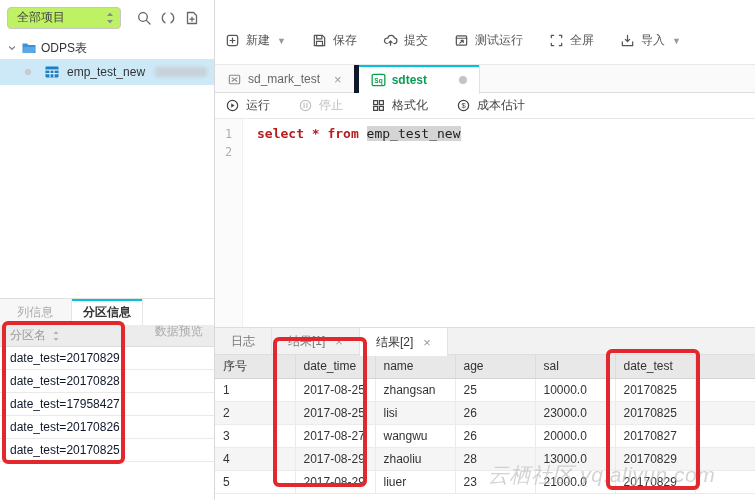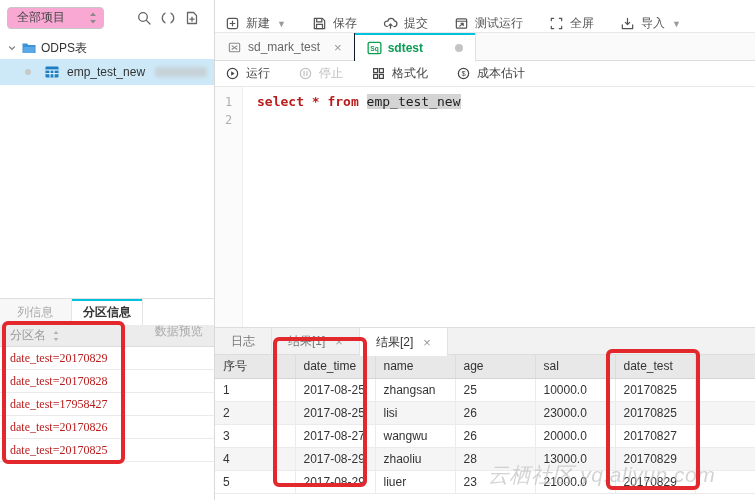--- a/index.html
+++ b/index.html
@@ -9,49 +9,49 @@
     background:#fff; font-family:"Liberation Sans","DejaVu Sans",sans-serif;
     font-size:12px; color:#333;
   }
   .ic { display:inline-flex; align-items:center; justify-content:center; }
   .ic svg { display:block; }
 
   
   .sidebar { position:absolute; left:0; top:0; width:215px; height:500px; border-right:1px solid #d9d9d9; background:#fff; }
   .side-top { height:35px; display:flex; align-items:center; padding:0 14px 0 7px; }
   .proj-select {
-    width:97px; height:22px; border:1px solid #c6c6c6; border-radius:4px; background:#f9a8d4;
+    width:114px; height:22px; border:1px solid #c6c6c6; border-radius:4px; background:#bef264;
     display:flex; align-items:center; padding:0 4px 0 9px; color:#444; cursor:default;
   }
   .proj-select .lb { flex:1; font-size:12px; }
   .side-top-icons { margin-left:auto; display:flex; gap:8px; color:#666; }
   .tree-root { height:22px; margin-top:2px; display:flex; align-items:center; padding-left:7px; gap:4px; color:#333; }
   .tree-item { height:26px; background:#cde9f8; display:flex; align-items:center; padding-left:25px; }
   .bullet { width:6px; height:6px; border-radius:50%; background:#c9c9c9; }
   .tree-item .ic { margin-left:13px; }
   .tree-item .lb { margin-left:7px; color:#333; }
   .redacted { margin-left:10px; width:52px; height:10px; border-radius:2px; background:#c5cbd0; filter:blur(2px); opacity:.8; }
 
   .side-bottom { position:absolute; left:0; top:298px; right:0; }
   .dtabs { display:flex; height:27px; border-top:1px solid #e0e0e0; }
   .dtab { flex:1; display:flex; align-items:center; justify-content:center; background:#f7f7f7;
           color:#ababab; border-right:1px solid #e5e5e5; position:relative; cursor:default; }
   .dtab:last-child { border-right:none;margin-top:32px; }
   .dtab.active { background:#fff; color:#333; font-weight:bold; box-shadow:inset 0 2px 0 #00c1de; }
   .part-header { height:22px; background:#ececec; color:#9a9a9a; display:flex; align-items:center; padding-left:10px; gap:5px; border-bottom:1px solid #ddd; }
-  .prow { height:23px; display:flex; align-items:center; padding-left:10px; color:#b91c1c; border-bottom:1px solid #eaeaea; background:#fff;font-family:Liberation Serif, serif; }
+  .prow { height:23px; display:flex; align-items:center; padding-left:10px; color:#0f172a; border-bottom:1px solid #eaeaea; background:#fff; }
 
   
   .main { position:absolute; left:215px; top:0; width:540px; height:500px; display:flex; flex-direction:column; }
-  .toolbar { height:33px; border-bottom:1px solid #e8e8e8; display:flex; align-items:flex-end; padding-left:10px; gap:26px; flex:none; }
+  .toolbar { height:33px; border-bottom:1px solid #e8e8e8; display:flex; align-items:flex-start; padding-left:10px; gap:26px; flex:none;margin-top:32px; }
   .tbi { display:flex; align-items:center; gap:6px; color:#555; cursor:default; }
   .caret { font-size:9px; color:#999; margin-left:1px; }
 
   .etabs { height:28px; background:#fafafa; border-bottom:1px solid #ddd; display:flex; align-items:flex-start; flex:none; }
-  .etab { height:28px; display:flex; align-items:center; padding:0 12px; gap:6px; color:#666; border-right:1px solid #0f172a; cursor:default; }
+  .etab { height:28px; display:flex; align-items:center; padding:0 12px; gap:6px; color:#666; border-right:5px solid #0f172a; cursor:default; }
   .etab .x { color:#999; margin-left:8px; font-size:13px; }
   .etab.active { height:29px; background:#fff; position:relative; z-index:2;
                  box-shadow:inset 0 2px 0 #00c1de; color:#0b9d57; font-weight:bold; border-right:1px solid #e2e2e2; }
   .dot { width:8px; height:8px; border-radius:50%; background:#c4c4c4; margin-left:26px; }
 
   .eactions { height:26px; border-bottom:1px solid #e8e8e8; display:flex; align-items:center; padding-left:10px; gap:28px; flex:none; }
   .eai { display:flex; align-items:center; gap:6px; color:#444; cursor:default; }
   .eai.disabled { color:#c0c0c0; }
 
   .editor { flex:1; display:flex; background:#fff; overflow:hidden; }

